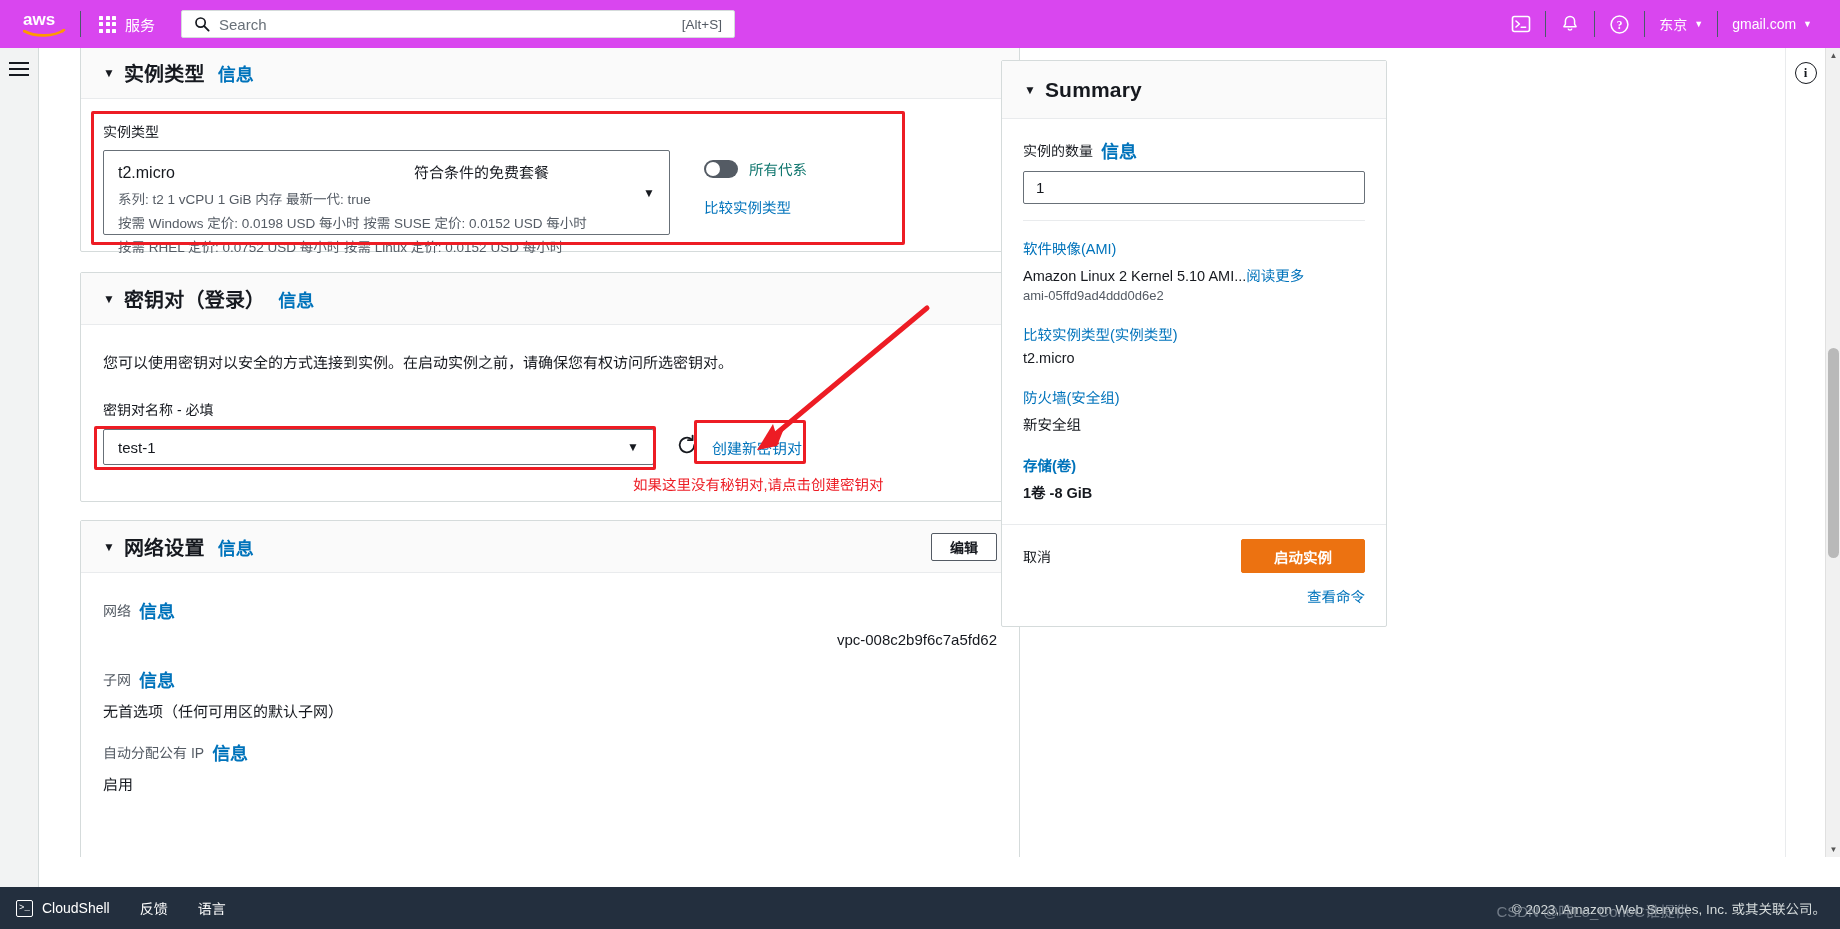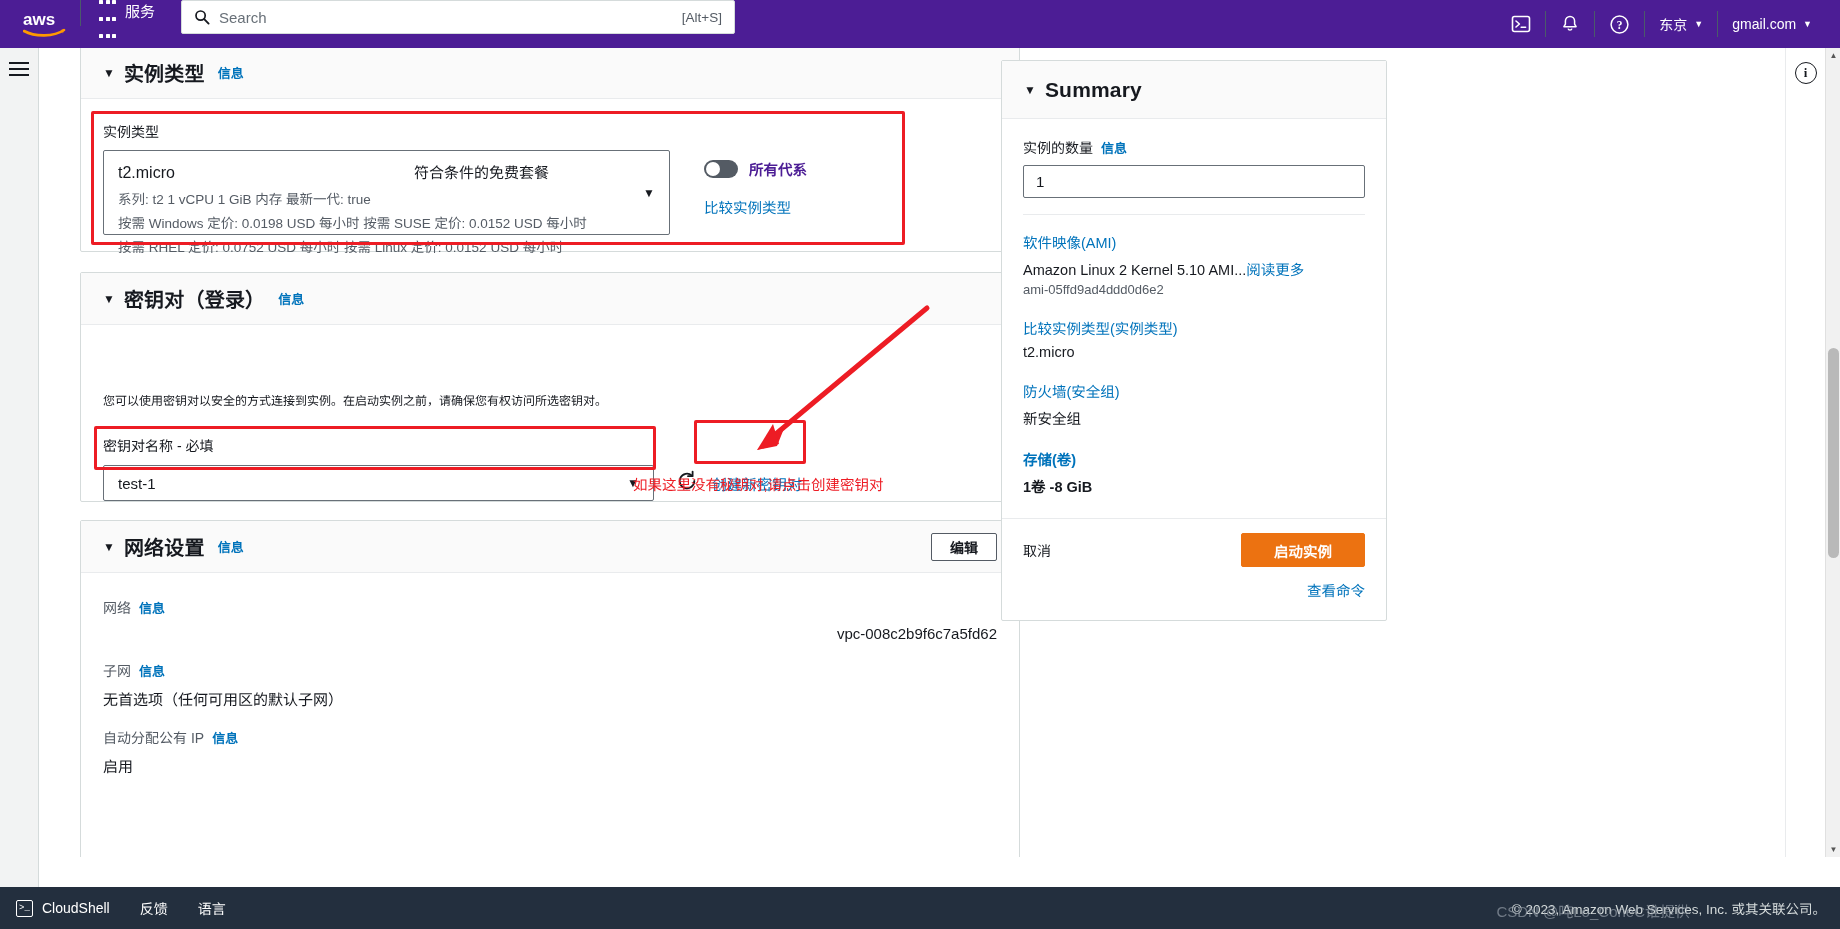--- a/index.html
+++ b/index.html
@@ -5,34 +5,34 @@
   * { margin:0; padding:0; box-sizing:border-box; }
   html, body {
     width:1840px; height:929px;
     font-family:"Liberation Sans", sans-serif;
     background:#ffffff; overflow:hidden;
   }
 
   
   .topnav{
     position:absolute; top:0; left:0; width:1840px; height:48px;
-    background:#4c1d95; display:flex; 
+    background:#d946ef; display:flex; align-items:center;
     color:#ffffff; z-index:40;
   }
   .aws-logo{ width:58px; margin-left:16px; display:flex; flex-direction:column;
              align-items:center; justify-content:center; height:48px; cursor:pointer;}
   .aws-logo svg{ display:block; }
   .nv-div{ width:1px; height:26px; background:#4a5a6a; margin:0 6px; }
   .grid-ico{ display:grid; grid-template-columns:repeat(3,4px); grid-gap:2.5px;
              margin-left:12px; }
   .grid-ico i{ width:4px; height:4px; background:#fff; display:block; border-radius:.5px;}
   .svc-label{ font-size:15px; margin-left:9px; margin-right:6px; cursor:pointer;
               font-weight:400; }
   .searchbar{
-    margin-left:20px; width:554px; height:34px; background:#ffffff;
+    margin-left:20px; width:554px; height:28px; background:#ffffff;
     border-radius:2px; display:flex; align-items:center; position:relative;
     border:1px solid #d5dbdb;
   }
   .searchbar .sico{ margin-left:12px; width:16px; height:16px; flex:none; }
   .searchbar input{
     border:none; outline:none; flex:1; font-size:15px; margin-left:9px;
     font-family:"Liberation Sans", sans-serif; color:#16191f; background:transparent;
   }
   .searchbar input::placeholder{ color:#687078; font-style:normal; }
   .alt-s{ font-size:13.5px; color:#545b64; margin-right:12px; }
@@ -59,21 +59,21 @@
   .panel{
     position:absolute; left:41px; width:940px;
     background:#ffffff; border:1px solid #d5dbdb; border-radius:2px;
   }
   .panel-head{
     height:52px; display:flex; align-items:center; padding:0 22px;
     border-bottom:1px solid #e9ebed; background:#fafafa;
   }
   .twisty{ font-size:12px; color:#16191f; margin-right:9px; }
   .panel-title{ font-size:20px; font-weight:bold; color:#16191f; letter-spacing:.2px;}
-  .info-link{ font-size:13px; color:#0073bb; margin-left:13px; cursor:pointer; font-weight:bold;}
+  .info-link{ font-size:18px; color:#0073bb; margin-left:13px; cursor:pointer; font-weight:bold;}
 
   .field-label{ font-size:14px; color:#16191f; }
   .muted{ color:#545b64; }
 
   
   .redbox{ position:absolute; border:3px solid #ed1c24; border-radius:2px; z-index:12; }
   .sel-big{
     border:1px solid #687078; border-radius:2px; background:#ffffff;
     position:relative; padding:10px 14px 10px 14px;
   }
@@ -85,21 +85,21 @@
   .dd-arrow{ position:absolute; right:14px; top:50%; transform:translateY(-50%);
              font-size:12px; color:#16191f; }
 
   .toggle-wrap{ display:flex; align-items:center; }
   .toggle{
     width:34px; height:18px; border-radius:9px; background:#545b64;
     position:relative; cursor:pointer; flex:none;
   }
   .toggle i{ position:absolute; width:14px; height:14px; border-radius:50%;
              background:#ffffff; top:2px; left:2px; }
-  .toggle-label{ font-size:14.5px; color:#4c1d95; margin-left:11px;font-weight:bold; }
+  .toggle-label{ font-size:14.5px; color:#0f766e; margin-left:11px; }
 
   .sel-sm{
     border:1px solid #687078; border-radius:2px; background:#ffffff;
     height:36px; display:flex; align-items:center; padding:0 14px;
     font-size:15px; color:#16191f; position:relative;
   }
 
   .btn-sec{
     border:1px solid #545b64; border-radius:2px; background:#ffffff;
     height:28px; display:inline-flex; align-items:center; padding:0 18px;
@@ -296,21 +296,21 @@
 
   <div class="redbox" style="left:52px; top:63px; width:814px; height:134px;"></div>
 
   <div class="panel" style="top:224px; height:230px;">
     <div class="panel-head">
       <span class="twisty">▼</span>
       <span class="panel-title">密钥对（登录）</span>
       <span class="info-link">信息</span>
     </div>
     <div style="padding:26px 22px 0 22px;">
-      <div class="field-label" style="font-size:12px;margin-top:40px;">您可以使用密钥对以安全的方式连接到实例。在启动实例之前，请确保您有权访问所选密钥对。</div>
+      <div class="field-label" style="font-size:15px;">您可以使用密钥对以安全的方式连接到实例。在启动实例之前，请确保您有权访问所选密钥对。</div>
 
       <div class="field-label" style="margin-top:27px;">密钥对名称 - 必填</div>
 
       <div style="display:flex; align-items:center; margin-top:10px;">
         <div class="sel-sm" style="width:551px;">
           <span>test-1</span>
           <span class="dd-arrow">▼</span>
         </div>
 
         <div style="margin-left:22px;">

